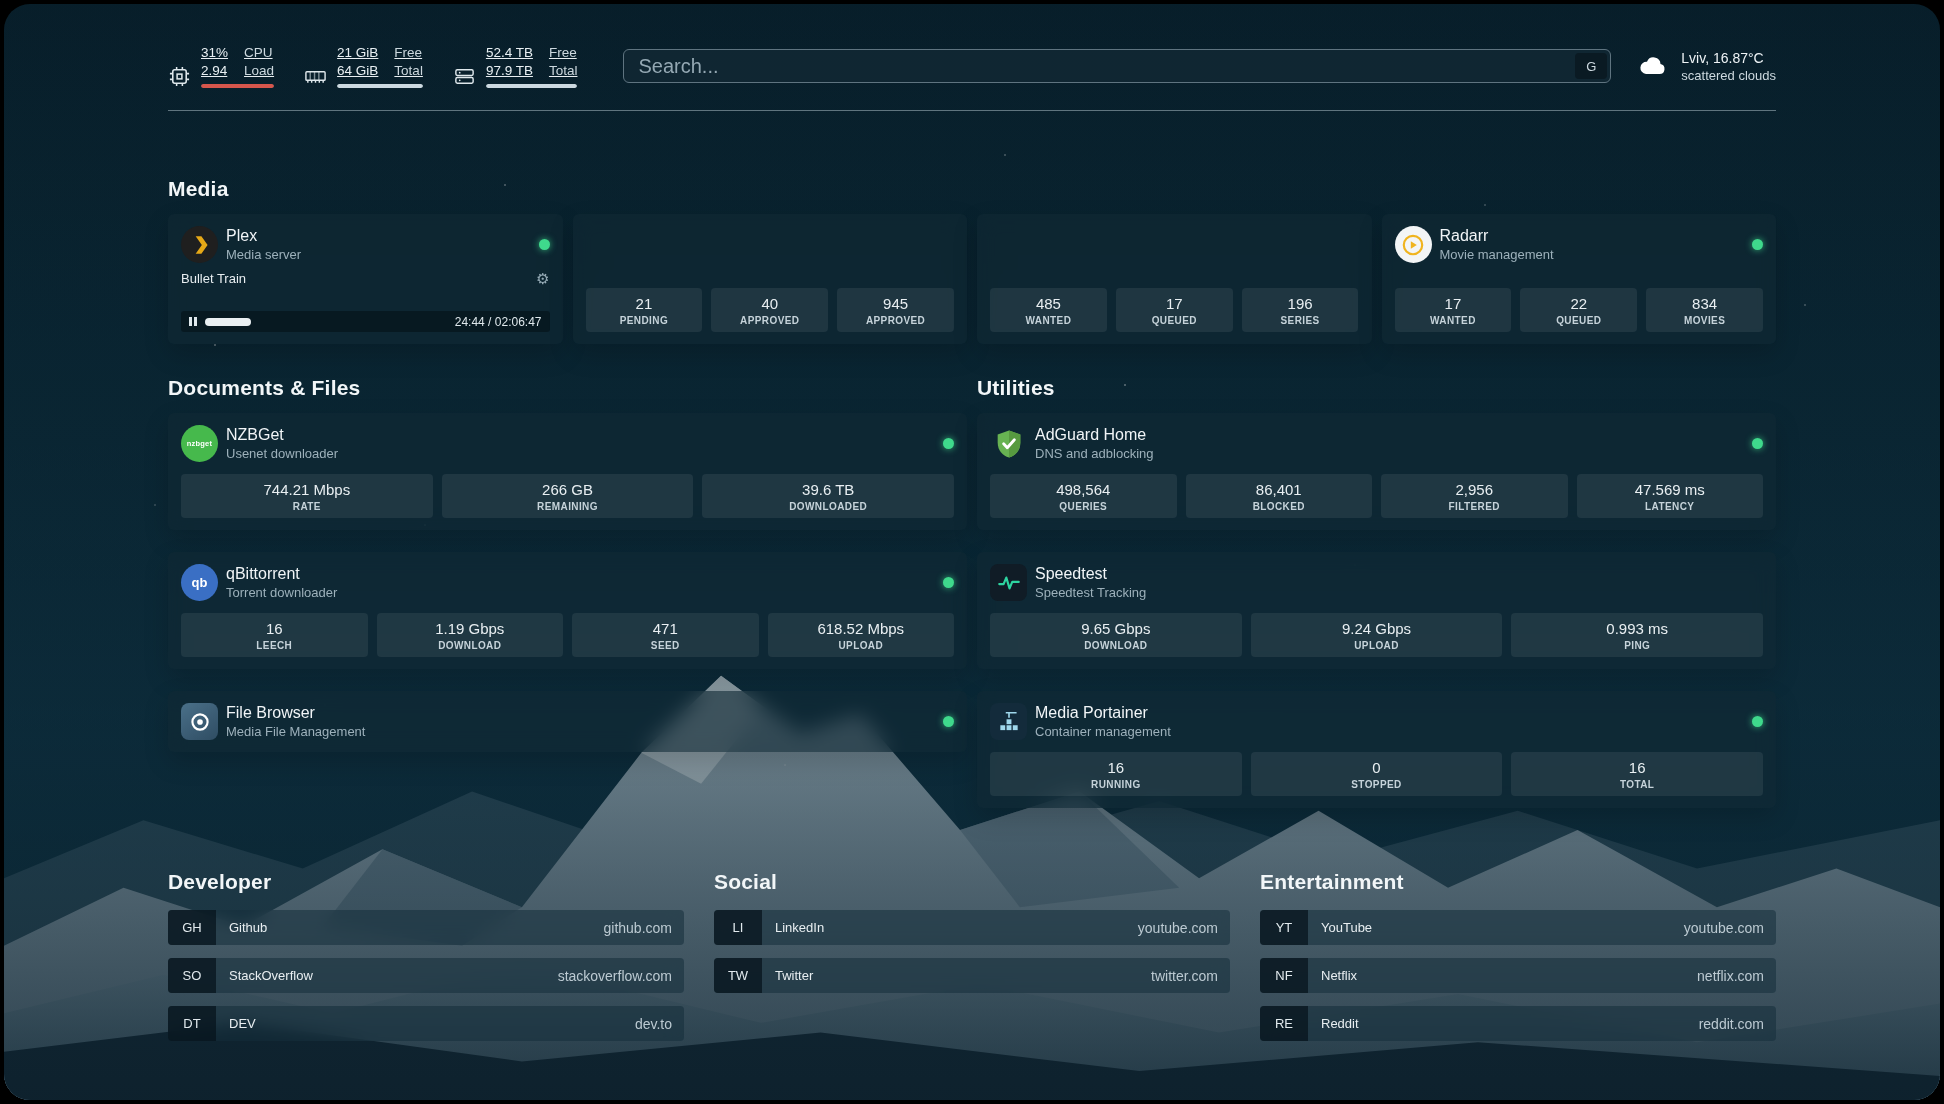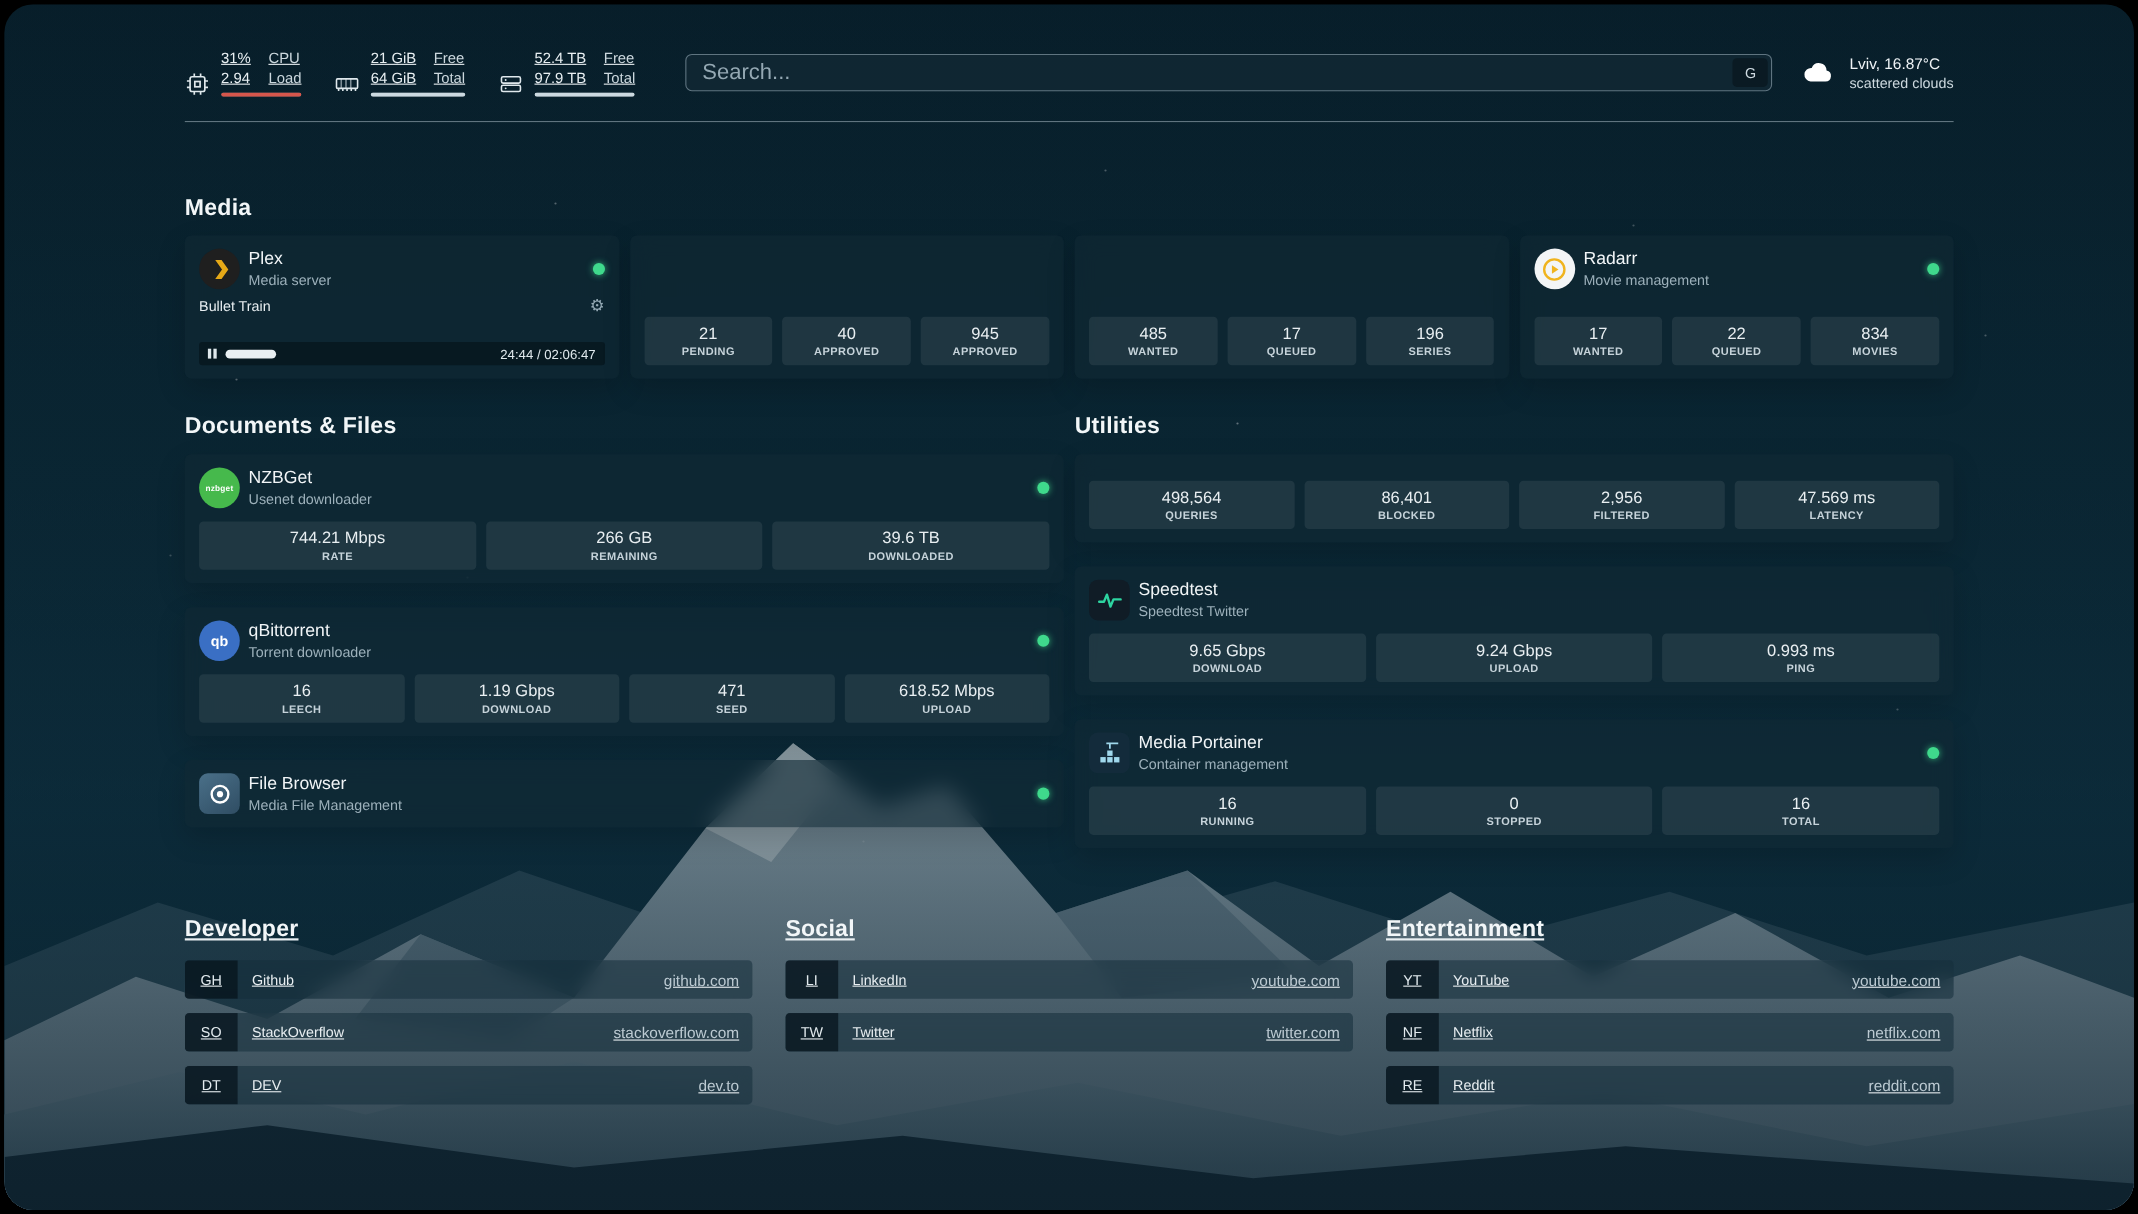--- a/index.html
+++ b/index.html
@@ -115,21 +115,21 @@
   .i-nzbget span { color:#fff; font-size:7.5px; font-weight:700; letter-spacing:.2px; }
   .i-qbit { background:#3a6fc4; }
   .i-qbit span { color:#fff; font-size:13px; font-weight:700; }
   .i-fb { background:linear-gradient(145deg,#4a7089,#2f4d63); }
   .i-adguard { background:transparent; }
   .i-adguard svg { width:34px; height:34px; }
   .i-speedtest { background:#101c26; }
   .i-portainer { background:rgba(20,44,60,.9); }
 
   
-  .bookmarks { display:grid; grid-template-columns:repeat(3,1fr); gap:30px; margin-top:62px;text-decoration:underline; }
+  .bookmarks { display:grid; grid-template-columns:repeat(3,1fr); gap:30px; margin-top:62px; }
   .bm-col h2 { margin-bottom:16px; }
   .bm {
     display:flex; align-items:center; height:35px; background:rgba(20,46,58,.55);
     border-radius:4px; overflow:hidden; margin-bottom:13px; cursor:pointer; backdrop-filter:blur(8px);
   }
   .bm-abbr {
     width:48px; align-self:stretch; display:flex; align-items:center; justify-content:center;
     background:rgba(6,18,26,.72); font-size:13px; color:#e2eaee; flex:0 0 auto;
   }
   .bm-name { margin-left:13px; font-size:13px; color:#e8eef1; }
@@ -442,20 +442,34 @@
             </div>
           </div>
         </div>
       </section>
 
       <section>
         <h2 class="sec">Utilities</h2>
         <div class="stack">
 
           <div class="card">
+            <div class="card-head">
+              <span class="svc-icon i-adguard">
+                <svg viewBox="0 0 24 24">
+                  <path d="M12 2.5l8 2.8v5.6c0 5.6-3.4 9.3-8 10.6-4.6-1.3-8-5-8-10.6V5.3z" fill="#67b352"></path>
+                  <path d="M12 2.5l8 2.8v5.6c0 5.6-3.4 9.3-8 10.6z" fill="#579a40"></path>
+                  <path d="M8.2 11.8l2.6 2.8 5-5.6" stroke="#fff" stroke-width="2" fill="none" stroke-linecap="round" stroke-linejoin="round"></path>
+                </svg>
+              </span>
+              <div class="svc-meta">
+                <div class="svc-name">AdGuard Home</div>
+                <div class="svc-desc">DNS and adblocking</div>
+              </div>
+              <span class="dot" style="background-color: rgb(63, 217, 140);"></span>
+            </div>
             <div class="stats">
               <div class="stat">
                 <div class="stat-v">498,564</div>
                 <div class="stat-l">QUERIES</div>
               </div>
               <div class="stat">
                 <div class="stat-v">86,401</div>
                 <div class="stat-l">BLOCKED</div>
               </div>
               <div class="stat">
@@ -471,21 +485,21 @@
 
           <div class="card">
             <div class="card-head">
               <span class="svc-icon sq i-speedtest">
                 <svg viewBox="0 0 24 24">
                   <polyline points="3,13 7,13 9.5,7 12.5,17 15,11 21,11" stroke="#2dd4a0" stroke-width="2" fill="none" stroke-linecap="round" stroke-linejoin="round"></polyline>
                 </svg>
               </span>
               <div class="svc-meta">
                 <div class="svc-name">Speedtest</div>
-                <div class="svc-desc">Speedtest Twitter</div>
+                <div class="svc-desc">Speedtest Tracking</div>
               </div>
             </div>
             <div class="stats">
               <div class="stat">
                 <div class="stat-v">9.65 Gbps</div>
                 <div class="stat-l">DOWNLOAD</div>
               </div>
               <div class="stat">
                 <div class="stat-v">9.24 Gbps</div>
                 <div class="stat-l">UPLOAD</div>

